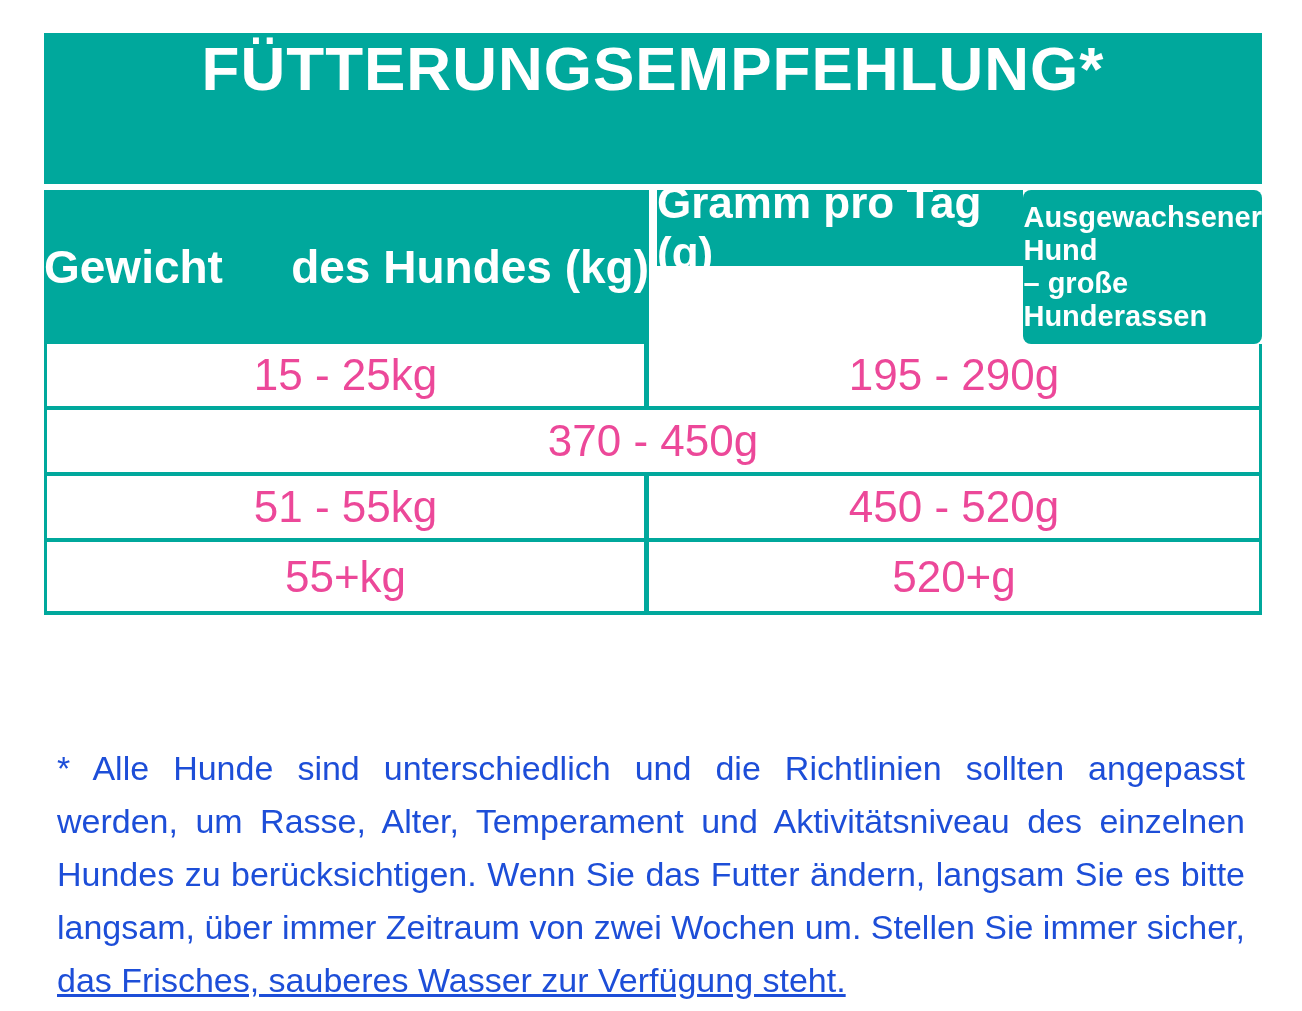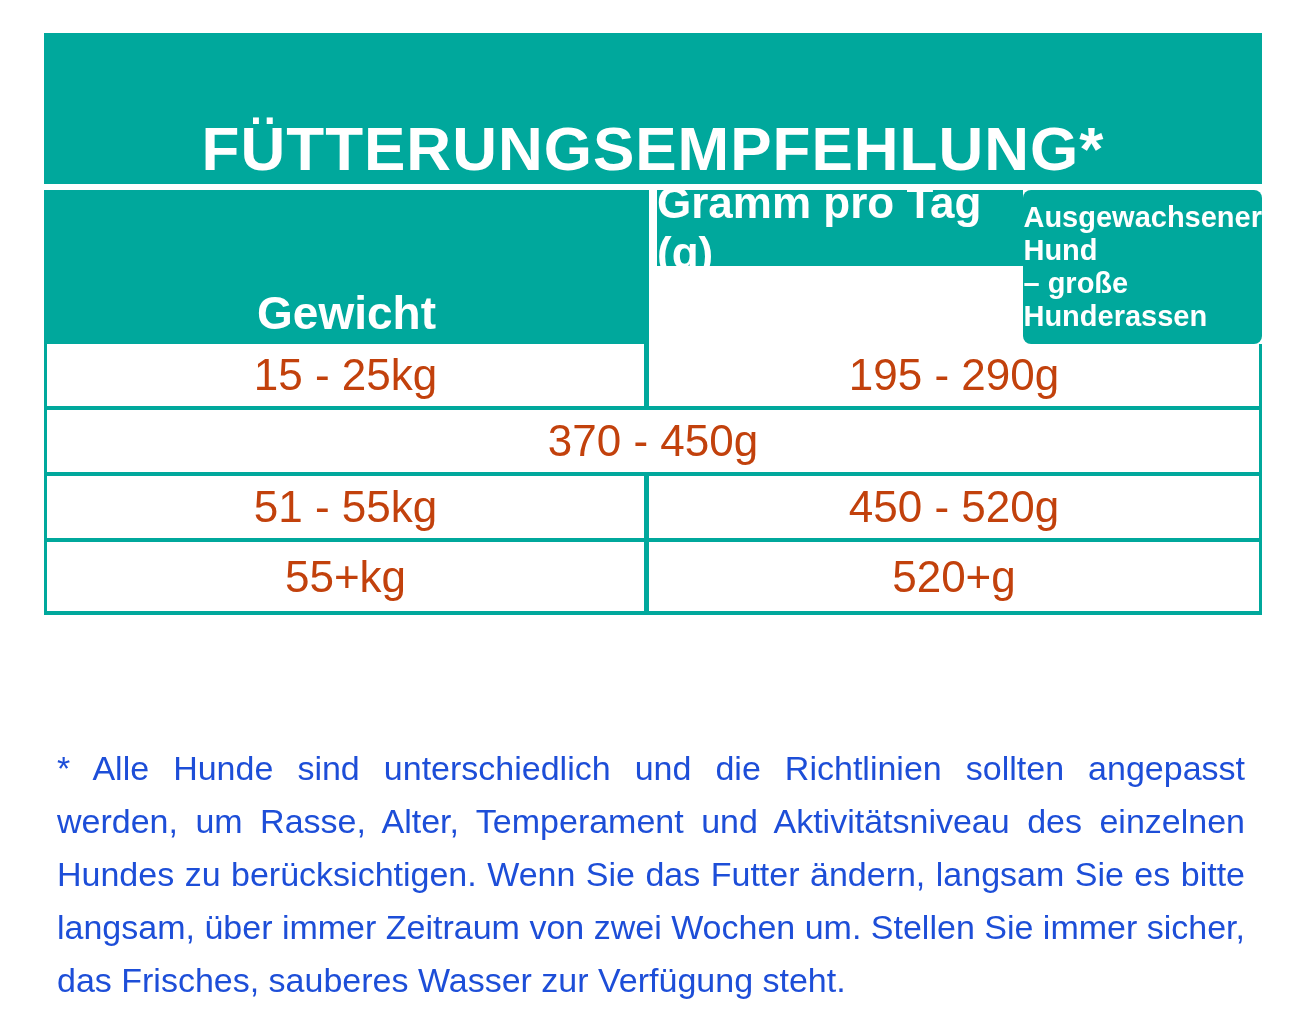--- a/index.html
+++ b/index.html
@@ -10,40 +10,40 @@
     height: 1011px;
     background: #ffffff;
     font-family: "Liberation Sans", sans-serif;
     overflow: hidden;
   }
   .banner {
     position: absolute;
     left: 44px; top: 33px;
     width: 1218px; height: 151px;
     background: #00a89c;
-    display: flex; align-items: flex-end; justify-content: center;
+    display: flex; align-items: flex-start; justify-content: center;
   }
   .banner-title {
     color: #ffffff;
     font-size: 62px;
     font-weight: bold;
     letter-spacing: 1px;
     white-space: nowrap;
   }
   .thead {
     position: absolute;
     left: 44px; top: 190px;
     width: 1218px; height: 154px;
     display: flex;
   }
   .th-left {
     width: 605px;
     background: #00a89c;
-    display: flex; flex-direction: column;
-    align-items: center; justify-content: flex-end;
+    display: flex; 
+    align-items: center; justify-content: space-between;
     color: #ffffff; font-weight: bold;
     font-size: 46px; line-height: 62px;
   }
   .th-gap { width: 8px; background: #ffffff; }
   .th-right { flex: 1; display: flex; }
   .th-right-top {
     height: 76px;
     background: #00a89c;
     display: flex; align-items: center; justify-content: center;
     color: #ffffff; font-weight: bold; font-size: 44px;
@@ -64,47 +64,48 @@
     border-left: 3px solid #00a89c;
     border-right: 3px solid #00a89c;
     border-bottom: 4px solid #00a89c;
     background: #ffffff;
   }
   .trow { display: flex; height: 66px; border-bottom: 4px solid #00a89c; }
   .trow:last-child { border-bottom: none; height: 69px; }
   .cell {
     display: flex; align-items: center; justify-content: center;
     font-size: 44px; font-weight: 300;
-    color: #c2410c; background: #ffffff;
+    color: #ec4899; background: #ffffff;
   }
   .cell-weight { width: 602px; border-right: 5px solid #00a89c; }
   .cell-grams { flex: 1; }
   .footnote {
     position: absolute;
     left: 57px; top: 742px;
     width: 1188px;
     font-size: 34px; line-height: 53px;
     font-weight: 300;
     color: #1d4ed8;
   }
   .fn-line { text-align: justify; text-align-last: justify; }
-  .fn-line.last { text-align-last: left; }
+  .fn-line.last { text-align-last: left; text-decoration: underline; }
 </style>
 </head>
 <body>
 
 <div class="page">
 
   <div class="banner">
     <div class="banner-title">FÜTTERUNGSEMPFEHLUNG*</div>
   </div>
 
   <div class="thead">
     <div class="th-left">
       <div>Gewicht</div>
+      <div>des Hundes (kg)</div>
     </div>
     <div class="th-gap"></div>
     <div class="th-right">
       <div class="th-right-top">Gramm pro Tag (g)</div>
       <div class="th-right-divider"></div>
       <div class="th-right-bottom">
         <div>Ausgewachsener Hund</div>
         <div>– große Hunderassen</div>
       </div>
     </div>

